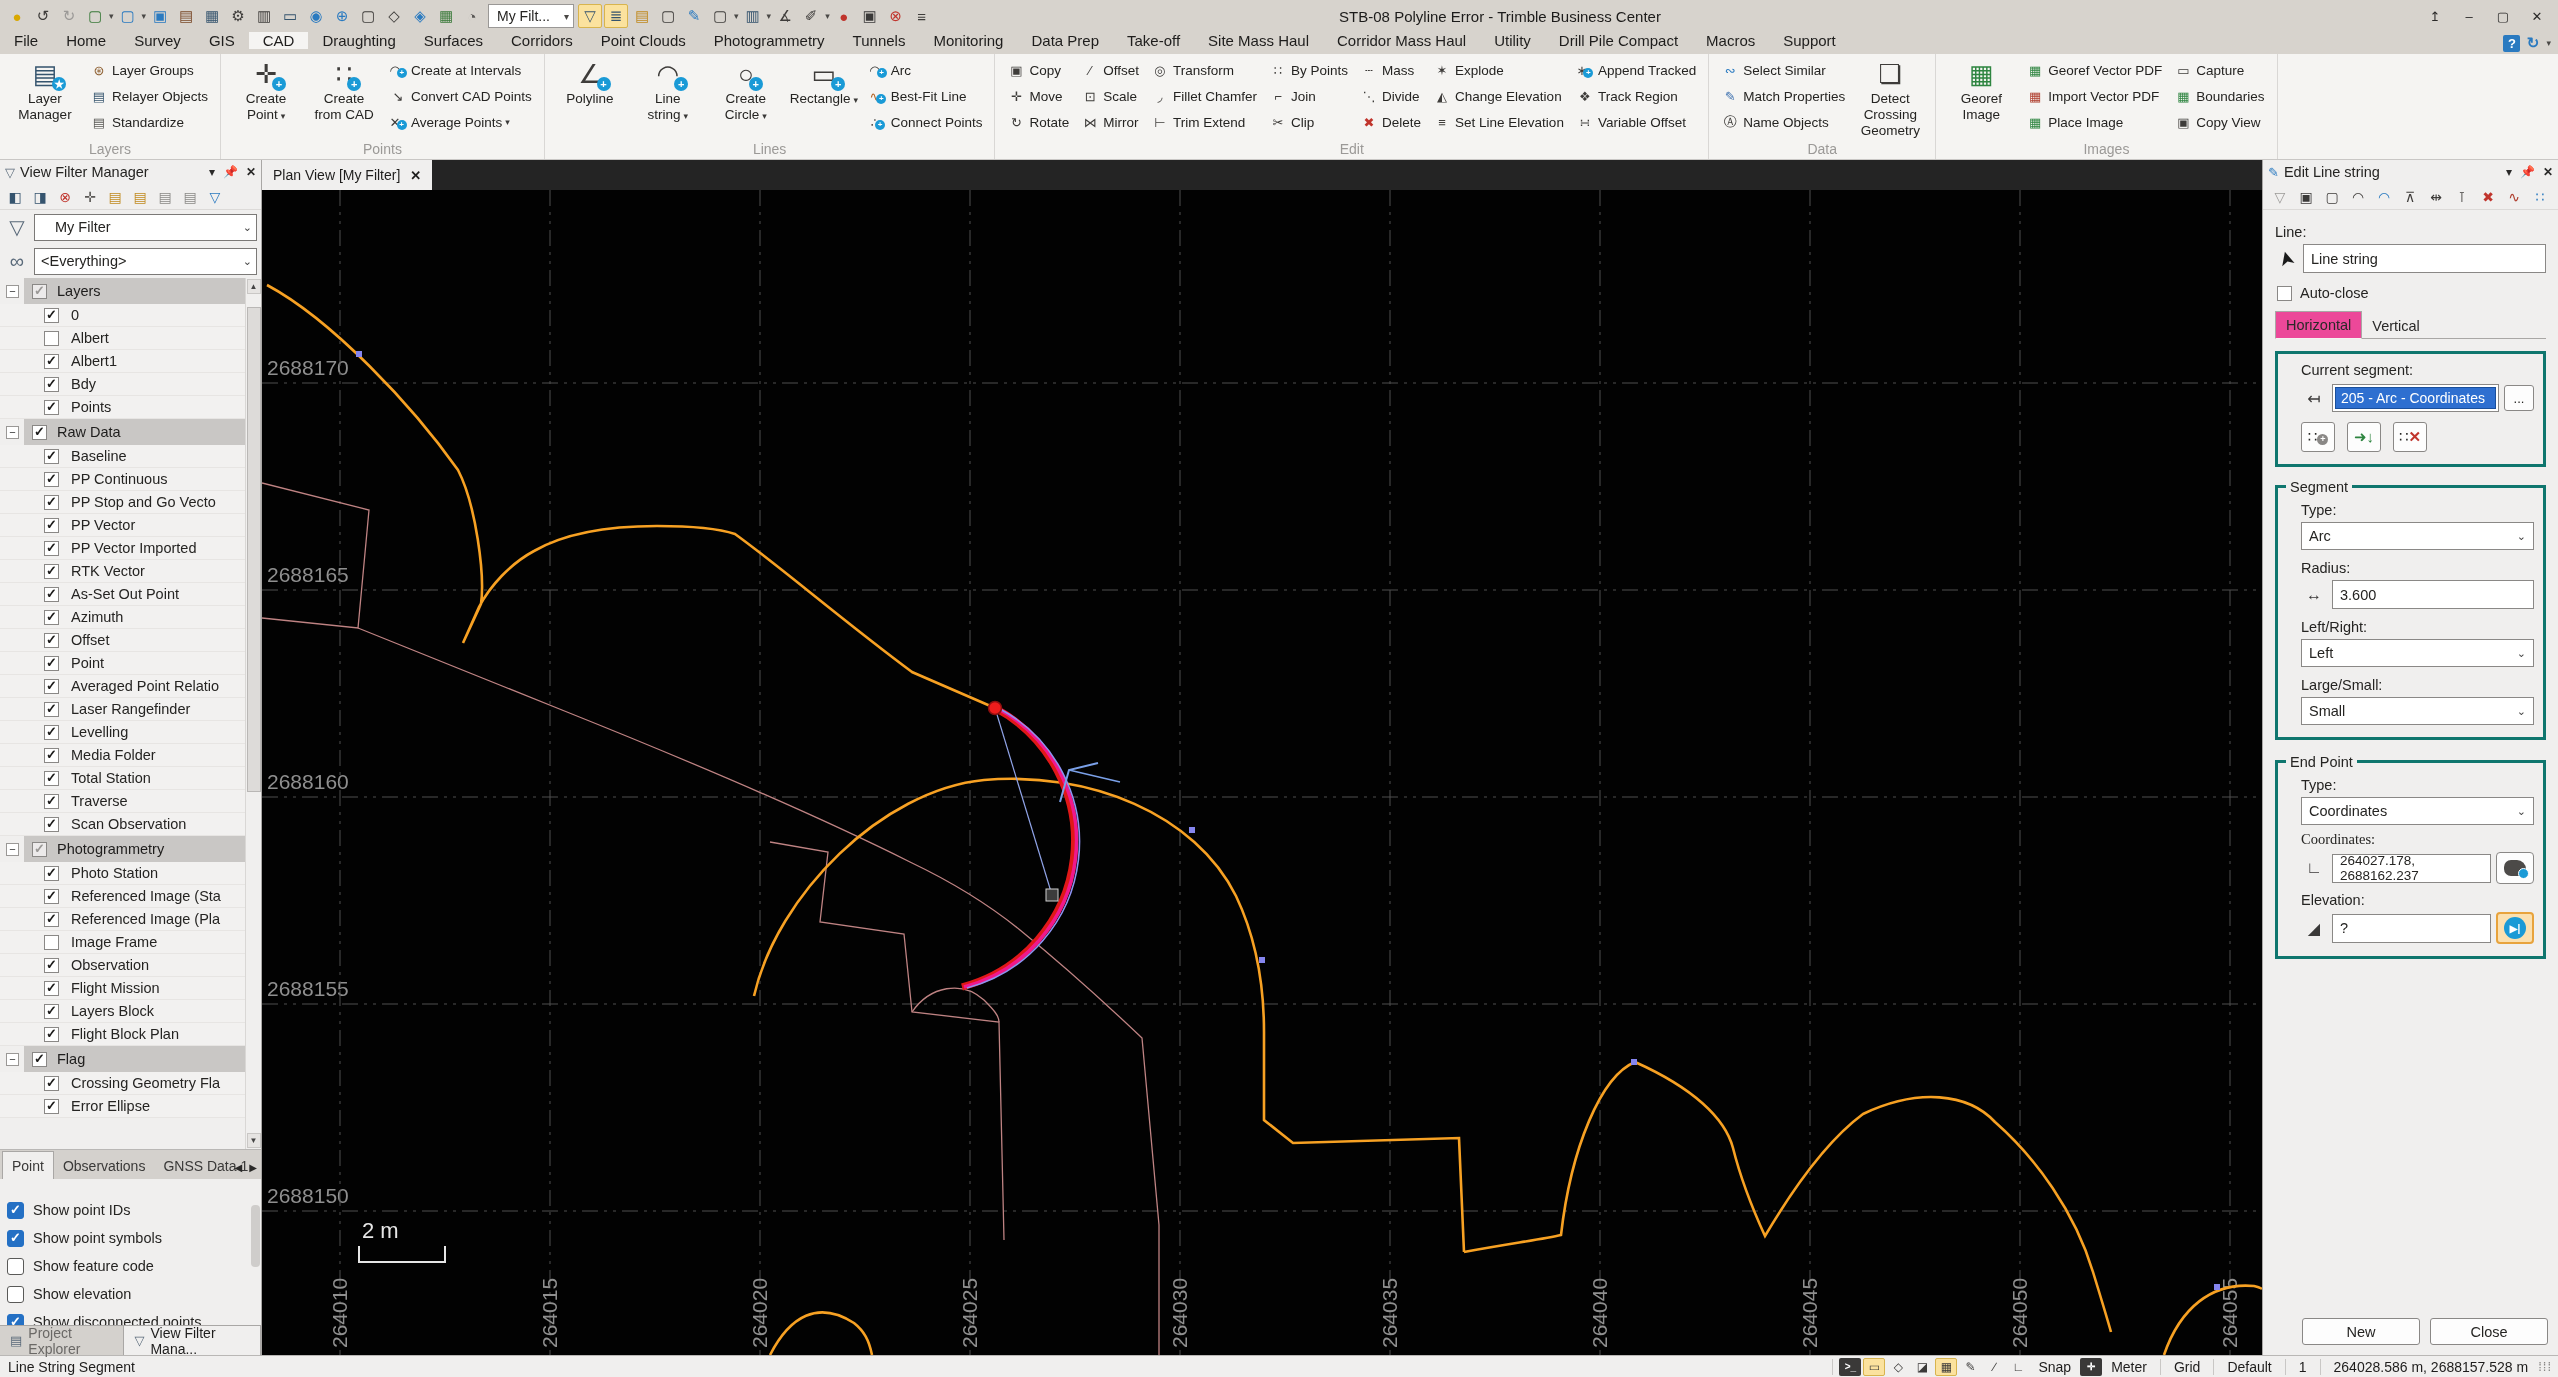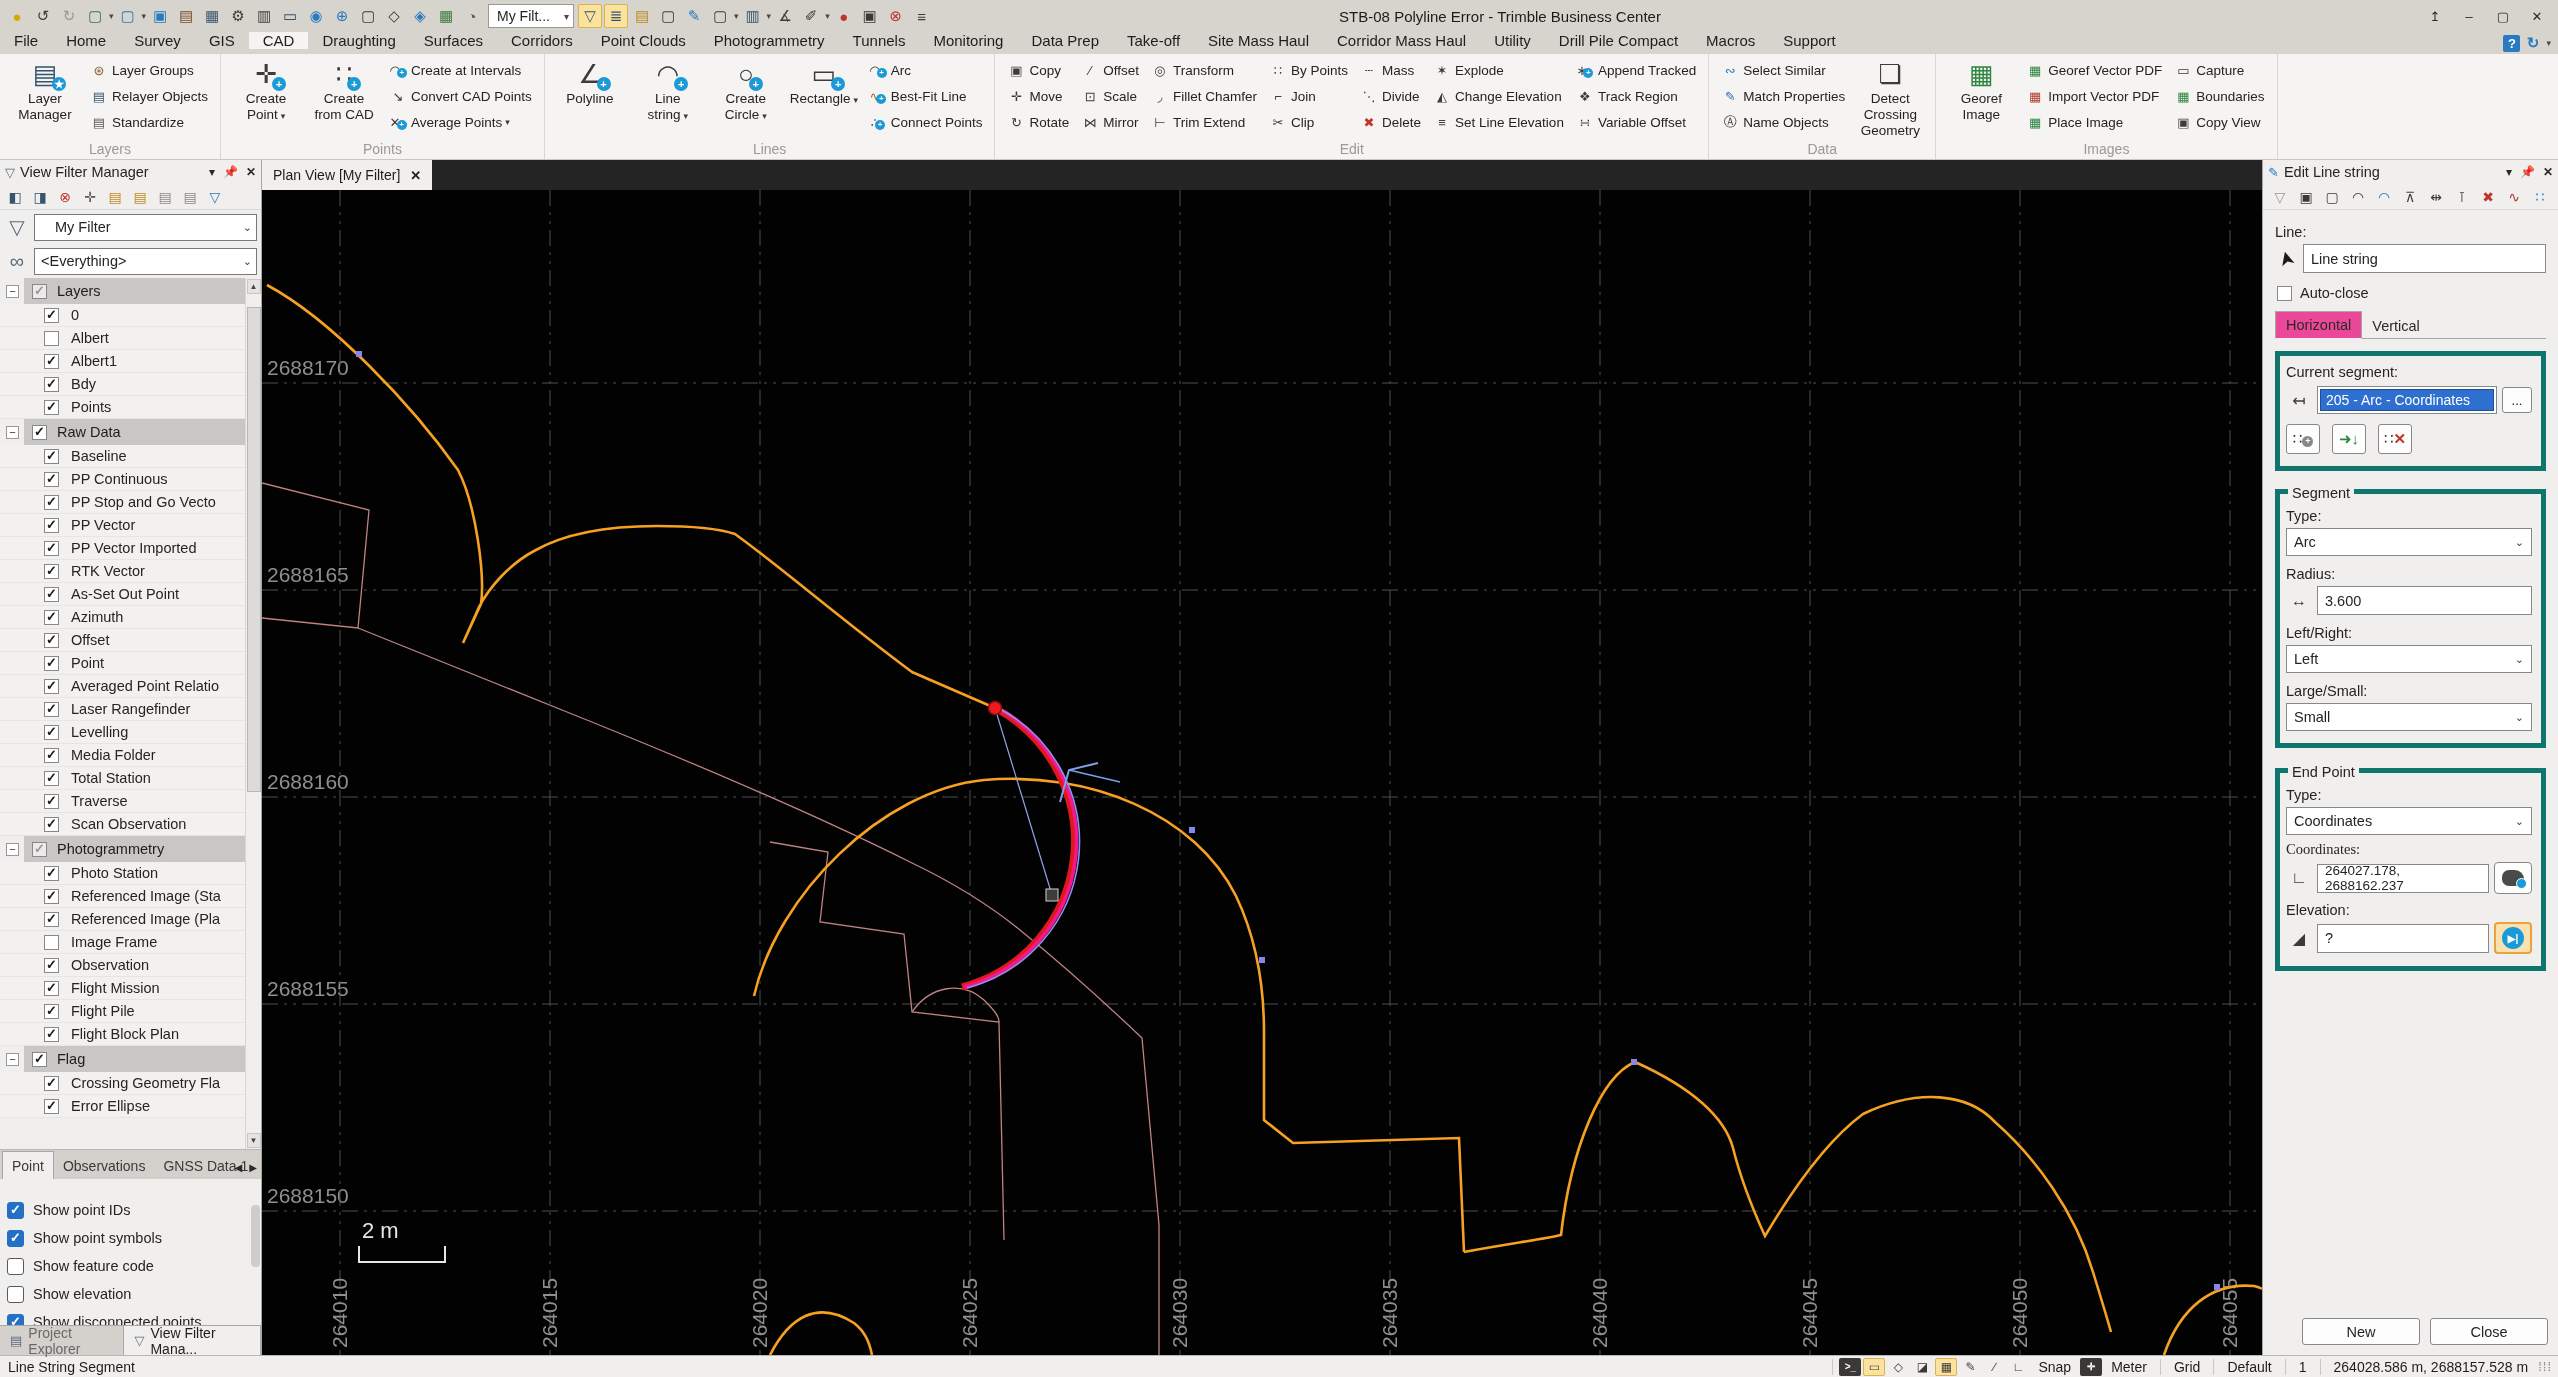--- a/index.html
+++ b/index.html
@@ -92,21 +92,21 @@
   .rp-toolbar { height:26px; display:flex; align-items:center; gap:4px; padding:0 6px; border-bottom:1px solid #dcdad8; }
   .rp-content { padding:8px 12px 0 12px; font-size:14.5px; flex:1; }
   .rp-lab { margin:6px 0 4px 0; }
   .line-row { display:flex; align-items:center; gap:6px; }
   .cursor-ico { font-size:20px; transform:rotate(-105deg); color:#1a1a1a; width:22px; text-align:center; }
   .w-field { flex:1; height:29px; background:#fff; border:1px solid #8a8886; display:flex; align-items:center; padding:0 7px; font-size:14.5px; }
   .ac-row { display:flex; align-items:center; gap:8px; margin:12px 0 10px 2px; }
   .rp-tabs { display:flex; align-items:flex-end; height:28px; border-bottom:1px solid #a9a7a5; margin-top:4px; }
   .rp-tab { height:25px; padding:0 10px; display:flex; align-items:center; font-size:14.5px; color:#2a2928; }
   .rp-tab.active { background:#ec4899; border:1px solid #a9a7a5; border-bottom:1px solid #f5f4f2; height:28px; margin-bottom:-1px; }
-  .gbox { border:5px solid #0f766e; margin-top:12px; padding:8px 9px 12px 6px; position:relative; }
+  .gbox { border:3px solid #0f766e; margin-top:12px; padding:8px 9px 12px 23px; position:relative; }
   .gbox-cap { position:absolute; top:-9px; left:8px; background:#f0efee; padding:0 4px; font-size:14.5px; }
   .fld-row { display:flex; align-items:center; gap:5px; margin-top:3px; }
   .fld-ico { width:26px; font-size:16px; text-align:center; color:#3a3938; }
   .seg-combo { flex:1; height:28px; background:#fff; border:1px solid #8a8886; padding:2px; display:flex; }
   .seg-sel { flex:1; background:#2e6fd0; border:1px solid #1a4f9c; color:#fff; display:flex; align-items:center; padding:0 5px; font-size:14px; white-space:nowrap; }
   .mini-btn { width:30px; height:26px; background:#fdfdfd; border:1px solid #8a8886; border-radius:3px; display:flex; align-items:center; justify-content:center; font-size:13px; }
   .seg-btn-row { display:flex; gap:12px; margin-top:10px; }
   .seg-btn { width:34px; height:30px; background:#fdfdfd; border:1px solid #8a8886; border-radius:3px; display:flex; align-items:center; justify-content:center; font-size:15px; position:relative; }
   .w-select { height:28px; background:#fff; border:1px solid #8a8886; display:flex; align-items:center; justify-content:space-between; padding:0 7px; font-size:14.5px; margin-top:4px; }
   .w-select .chev { font-size:11px; color:#444; }
@@ -659,21 +659,21 @@
           <div class="tree-item-row">
             <span class="cb checked"></span>
             <span class="item-label">Observation</span>
           </div>
           <div class="tree-item-row">
             <span class="cb checked"></span>
             <span class="item-label">Flight Mission</span>
           </div>
           <div class="tree-item-row">
             <span class="cb checked"></span>
-            <span class="item-label">Flight Pile</span>
+            <span class="item-label">Layers Block</span>
           </div>
           <div class="tree-item-row">
             <span class="cb checked"></span>
             <span class="item-label">Flight Block Plan</span>
           </div>
           <div class="tree-group-row">
             <span class="expander">−</span>
             <div class="group-band">
               <span class="cb checked"></span>
               <span class="group-label">Flag</span>

